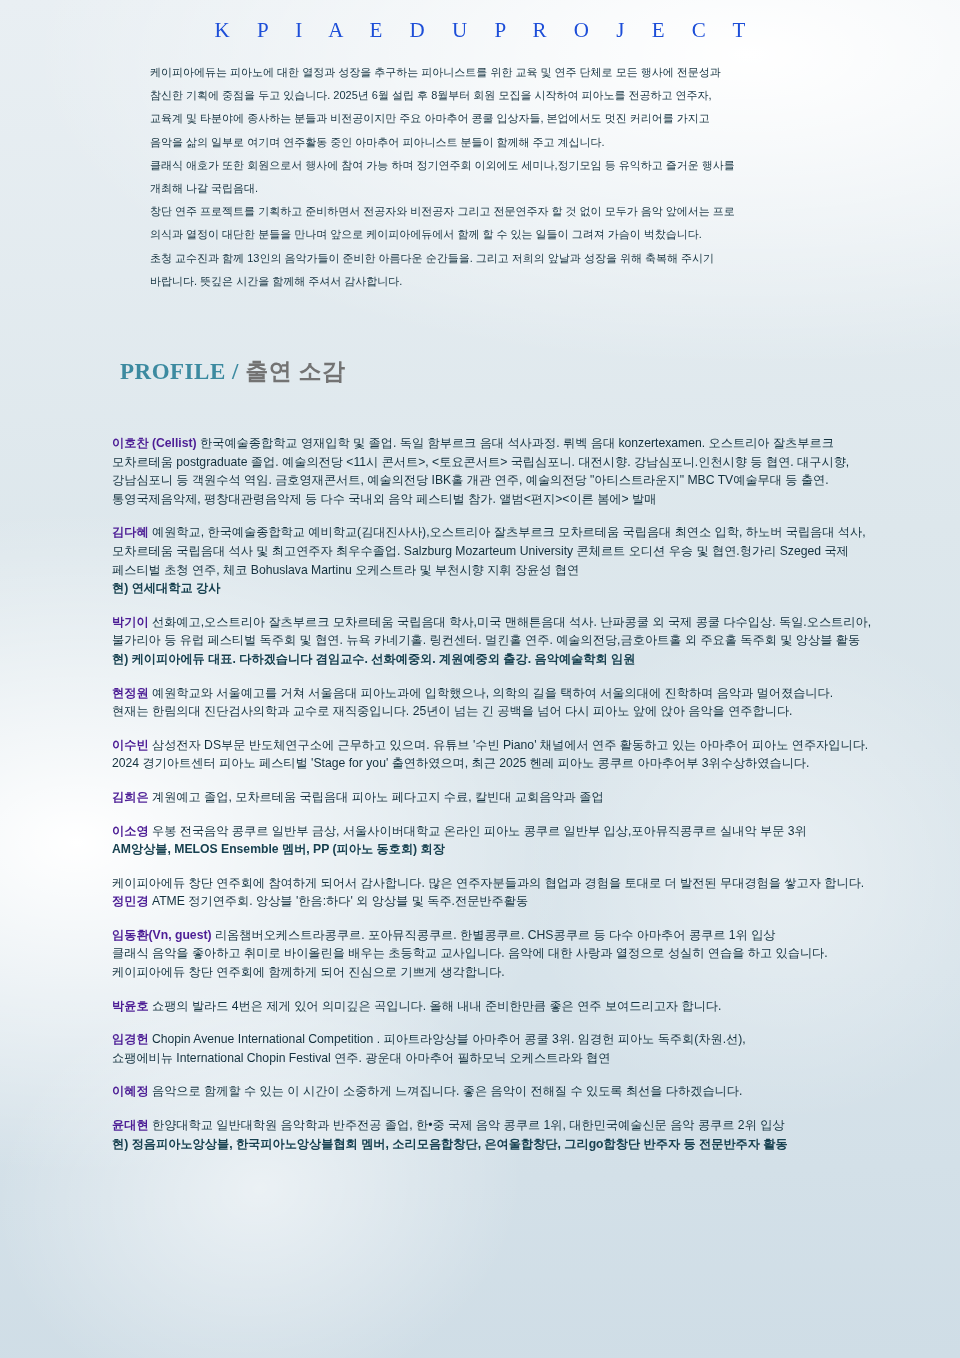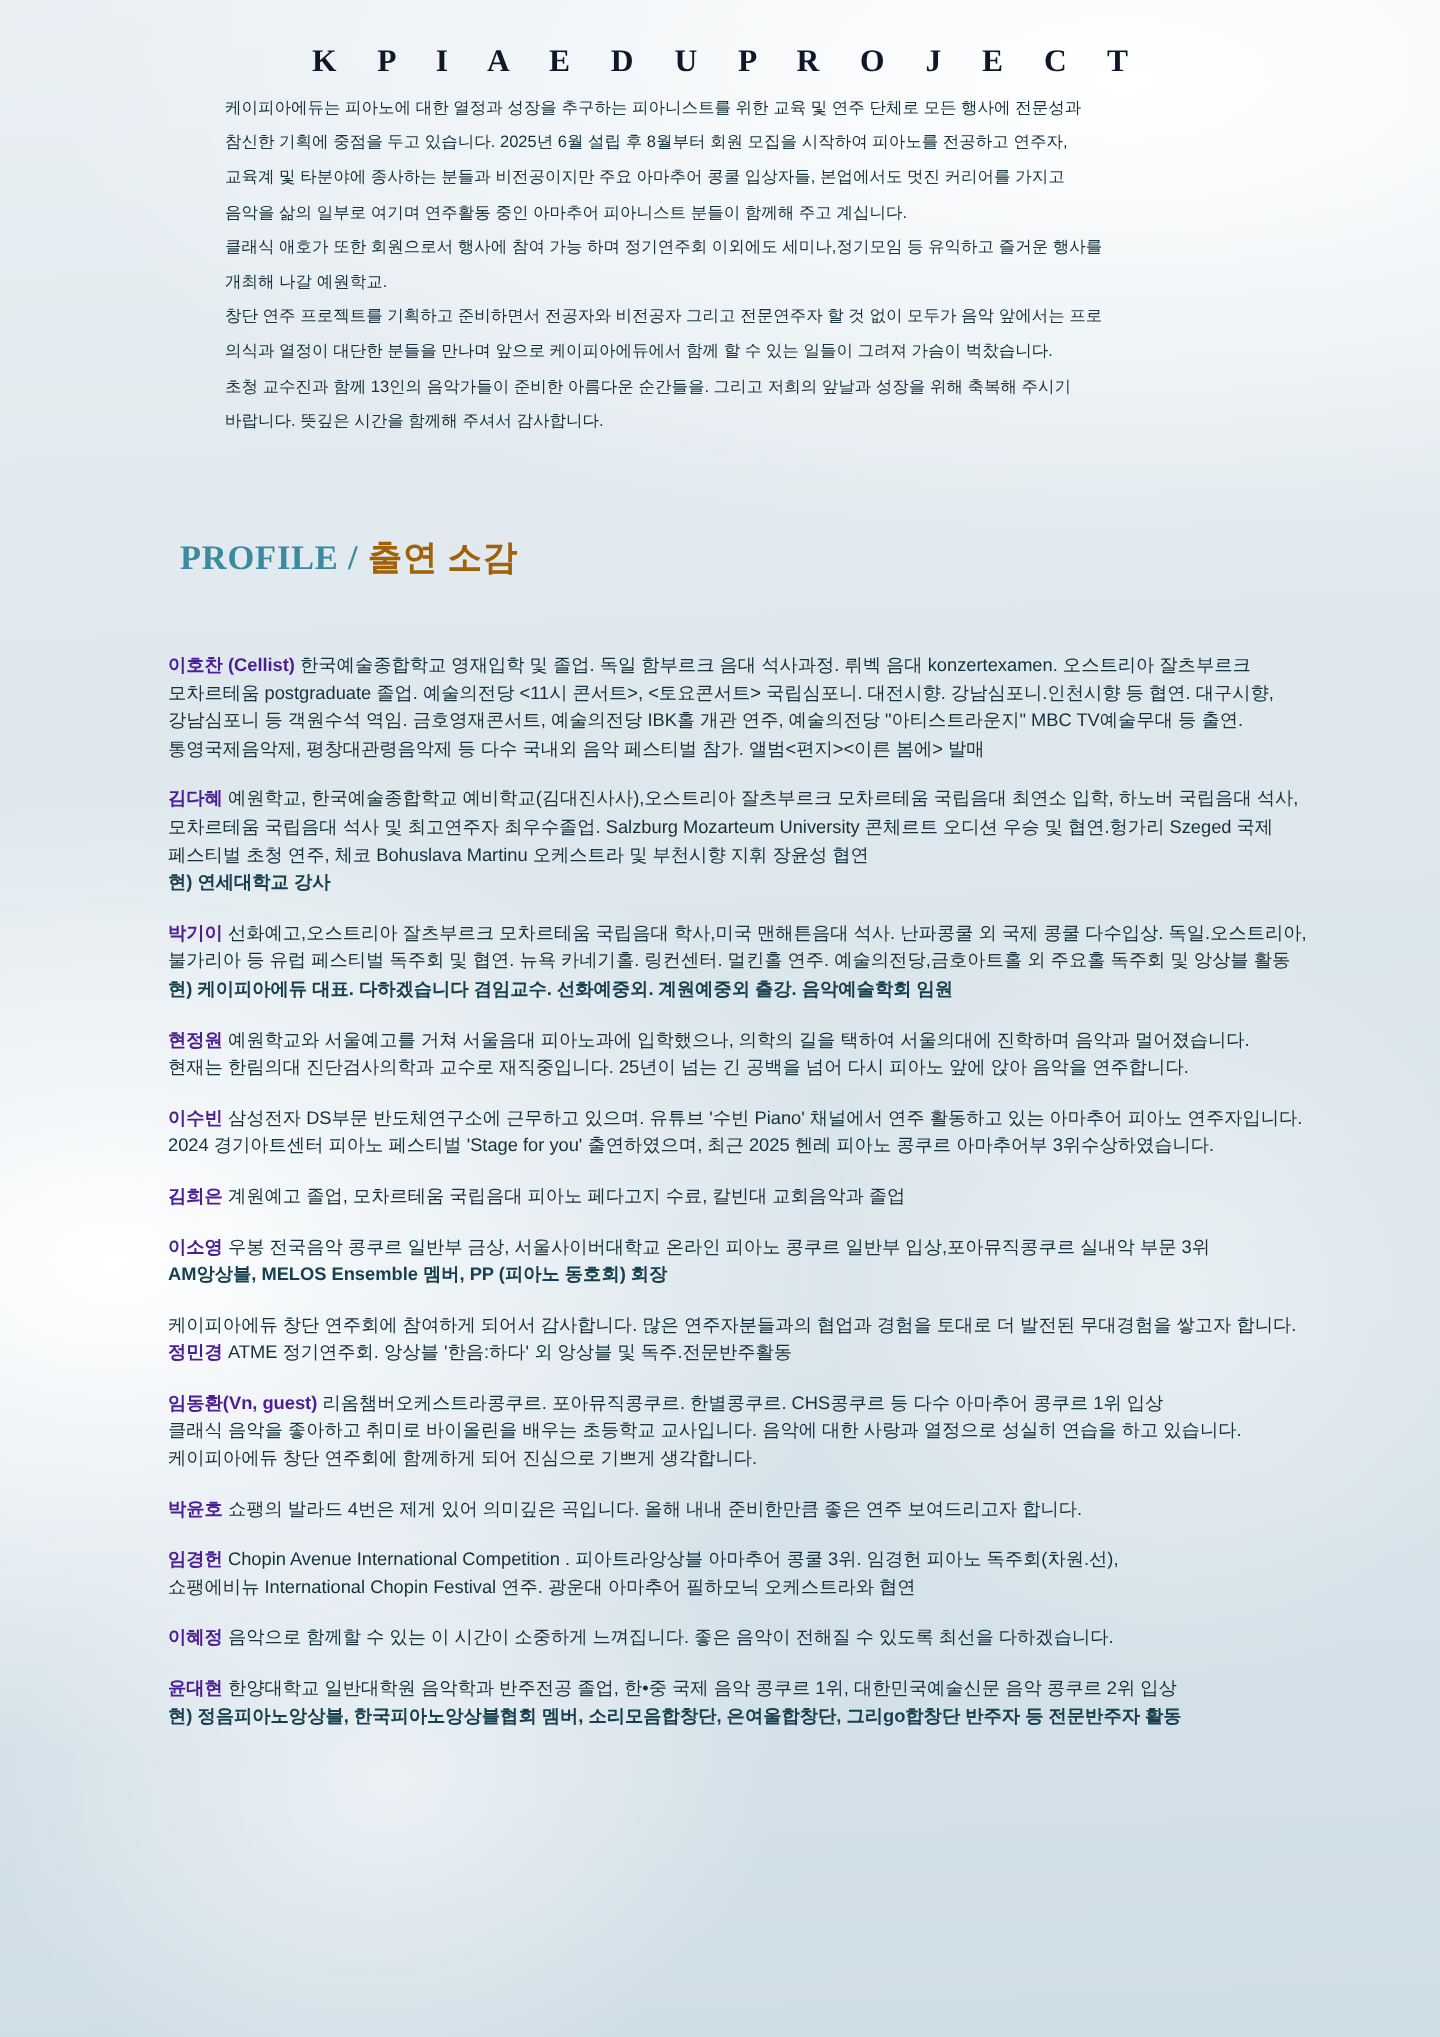--- a/index.html
+++ b/index.html
@@ -53,26 +53,25 @@
   
   .header {
     position: absolute;
     top: 18px;
     left: 0;
     width: 960px;
     text-align: center;
   }
   .brand {
     font-family: "Liberation Serif", serif;
-    font-weight: bold;
+    font-weight: normal;
     font-size: 21px;
     letter-spacing: 11px;
-    color: #0f172a;
+    color: #1d4ed8;
     text-indent: 11px;
-    margin-top: 10px;
   }
 
   
   .intro {
     position: absolute;
     top: 62px;
     left: 150px;
     width: 690px;
     font-family: "Liberation Sans", sans-serif;
     font-size: 11px;
@@ -88,21 +87,21 @@
     position: absolute;
     top: 356px;
     left: 120px;
     font-family: "Liberation Serif", serif;
     font-size: 23px;
     font-weight: bold;
     color: #3c8aa0;
     letter-spacing: 0.5px;
   }
   .profile-heading .ko {
-    color: #a16207;
+    color: #737373;
   }
 
   
   .profiles {
     position: absolute;
     top: 434px;
     left: 112px;
     width: 790px;
   }
   .entry {
@@ -135,21 +134,21 @@
   <div class="header">
     <div class="brand">K P I A E D U P R O J E C T</div>
   </div>
 
   <div class="intro">
       <p>케이피아에듀는 피아노에 대한 열정과 성장을 추구하는 피아니스트를 위한 교육 및 연주 단체로 모든 행사에 전문성과</p>
       <p>참신한 기획에 중점을 두고 있습니다.  2025년 6월 설립 후 8월부터 회원 모집을 시작하여 피아노를 전공하고 연주자,</p>
       <p>교육계 및 타분야에 종사하는 분들과 비전공이지만 주요 아마추어 콩쿨 입상자들, 본업에서도 멋진 커리어를 가지고</p>
       <p>음악을 삶의 일부로 여기며  연주활동 중인 아마추어 피아니스트 분들이 함께해 주고 계십니다.</p>
       <p>클래식 애호가 또한 회원으로서 행사에 참여 가능 하며 정기연주회 이외에도 세미나,정기모임 등 유익하고 즐거운 행사를</p>
-      <p>개최해 나갈 예원학교.</p>
+      <p>개최해 나갈 국립음대.</p>
       <p>창단 연주 프로젝트를 기획하고 준비하면서 전공자와 비전공자 그리고 전문연주자 할 것 없이 모두가 음악 앞에서는 프로</p>
       <p>의식과 열정이 대단한 분들을 만나며 앞으로 케이피아에듀에서 함께 할 수 있는 일들이 그려져 가슴이 벅찼습니다.</p>
       <p>초청 교수진과 함께 13인의 음악가들이 준비한 아름다운 순간들을. 그리고 저희의 앞날과 성장을 위해 축복해 주시기</p>
       <p>바랍니다.  뜻깊은 시간을 함께해 주셔서  감사합니다.</p>
     </div>
 
   <div class="profile-heading">
     <span>PROFILE</span><span> / </span><span class="ko">출연 소감</span>
   </div>
 

